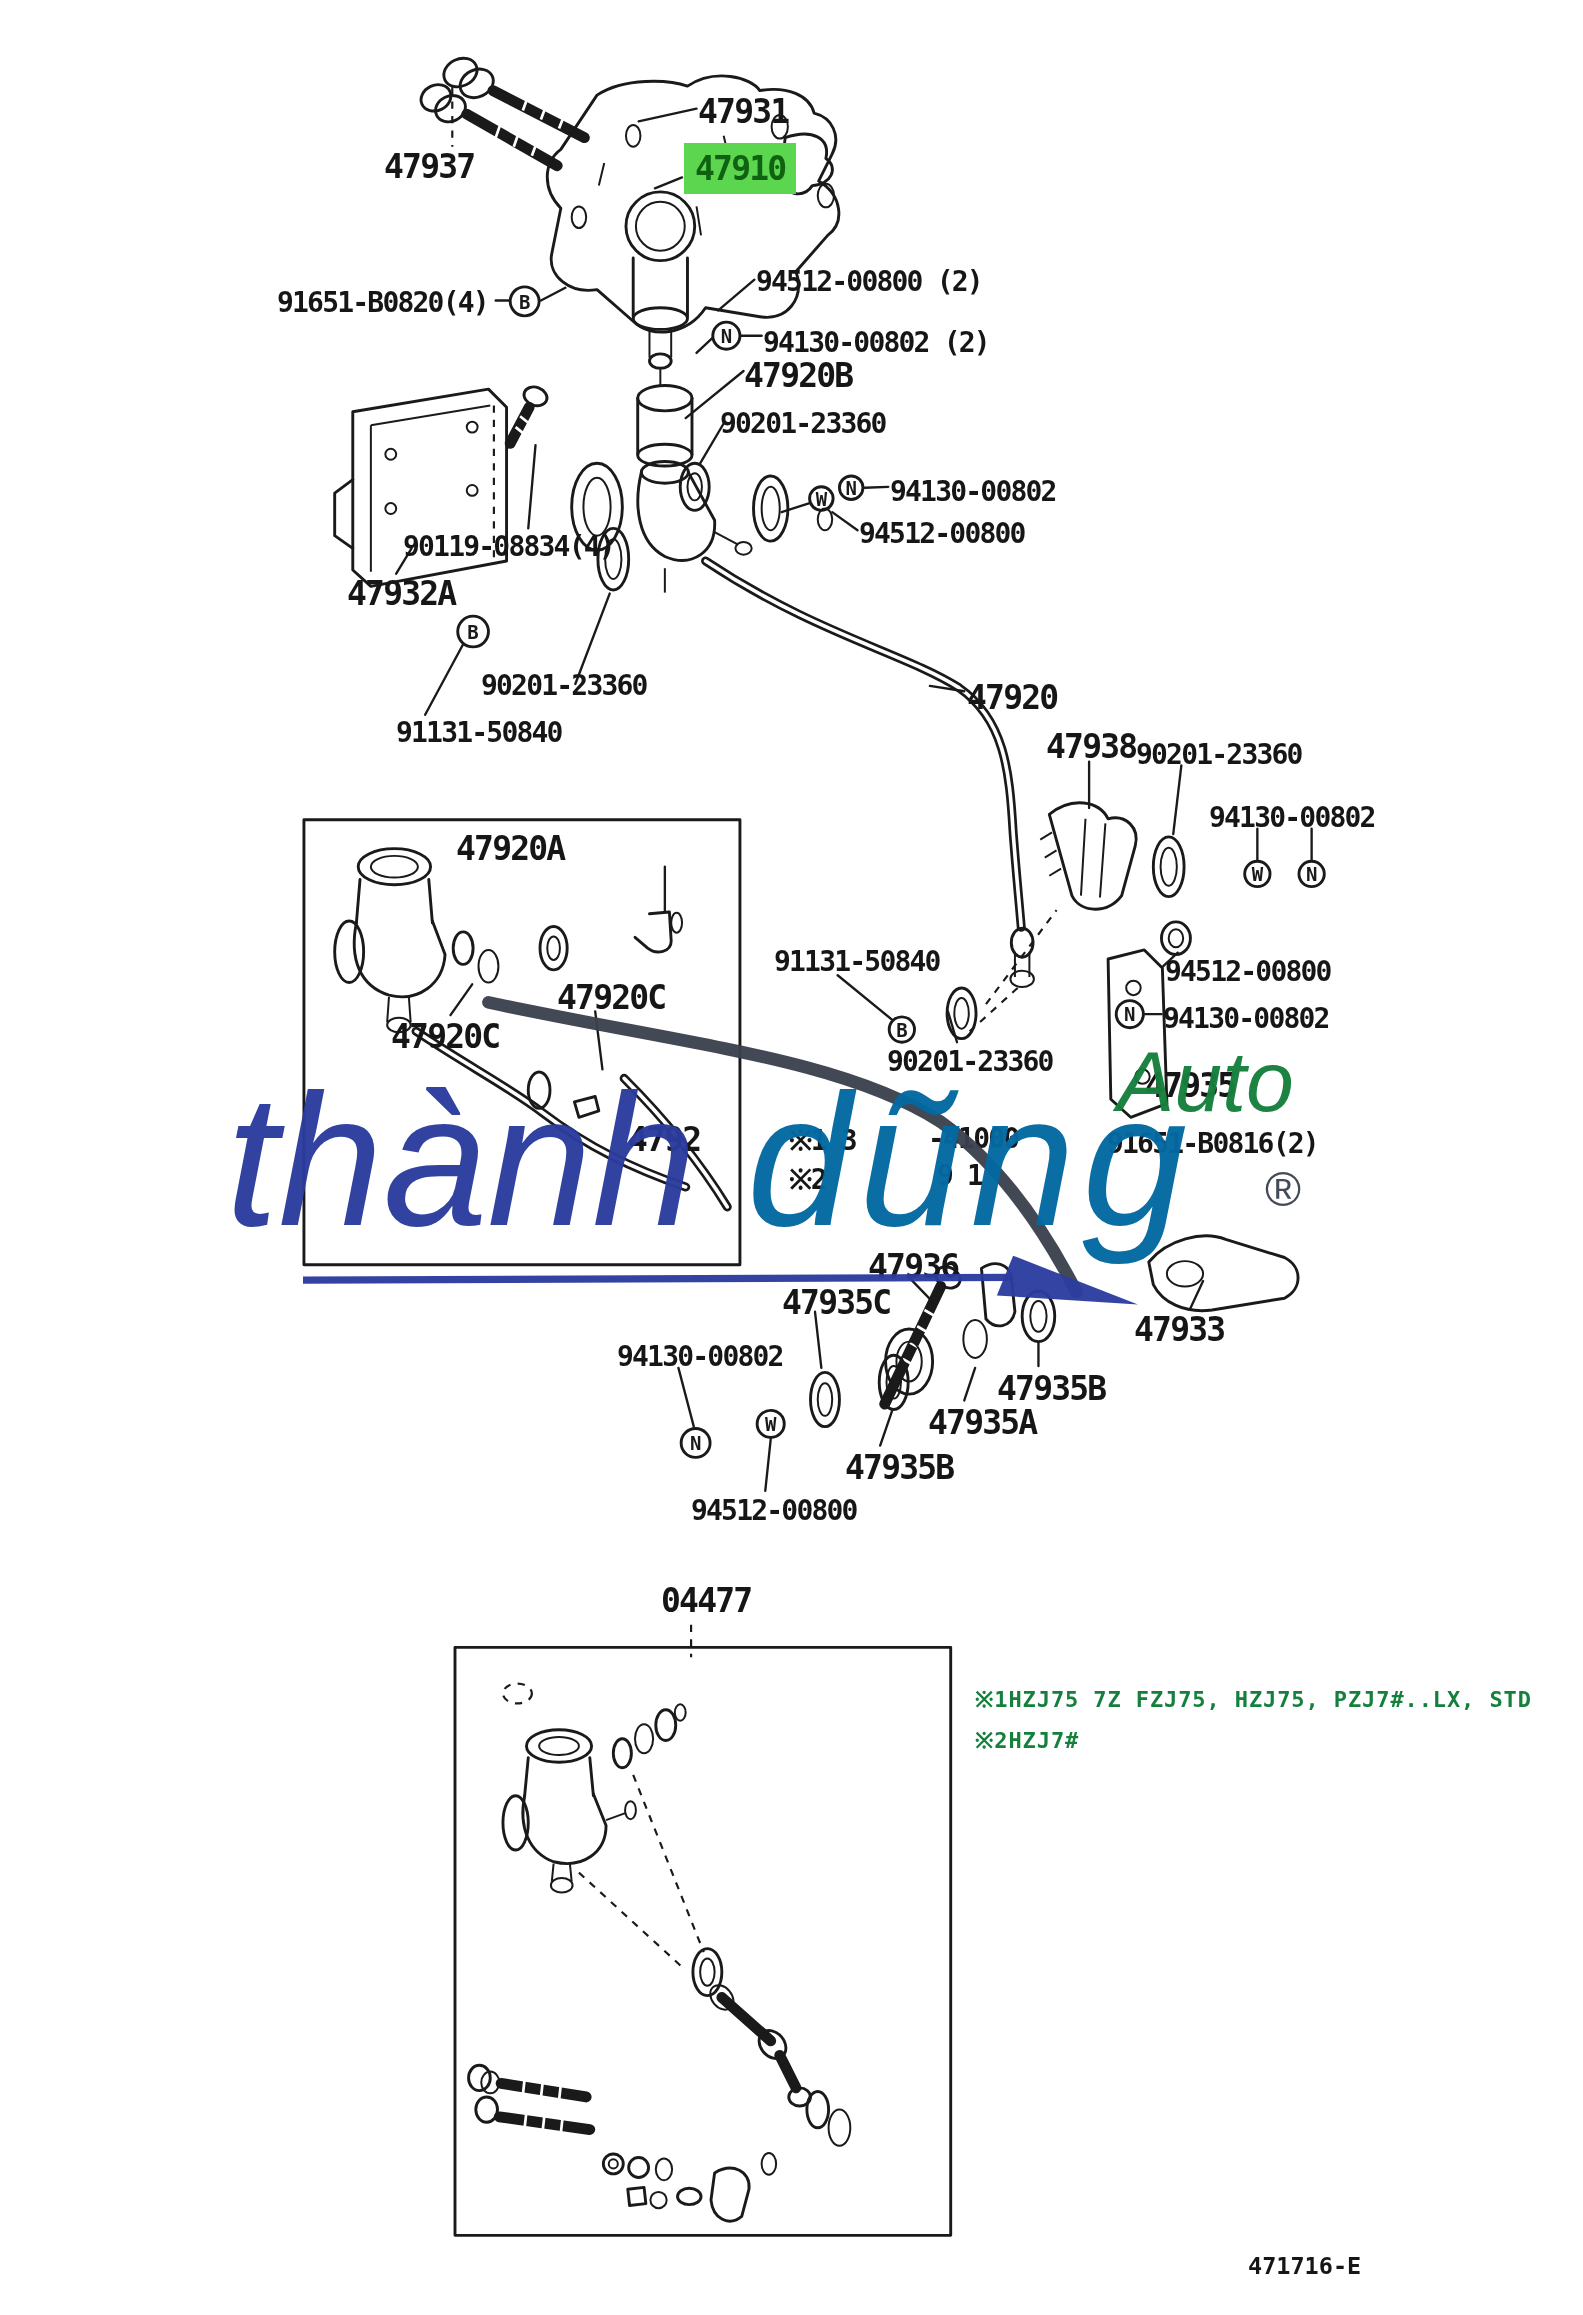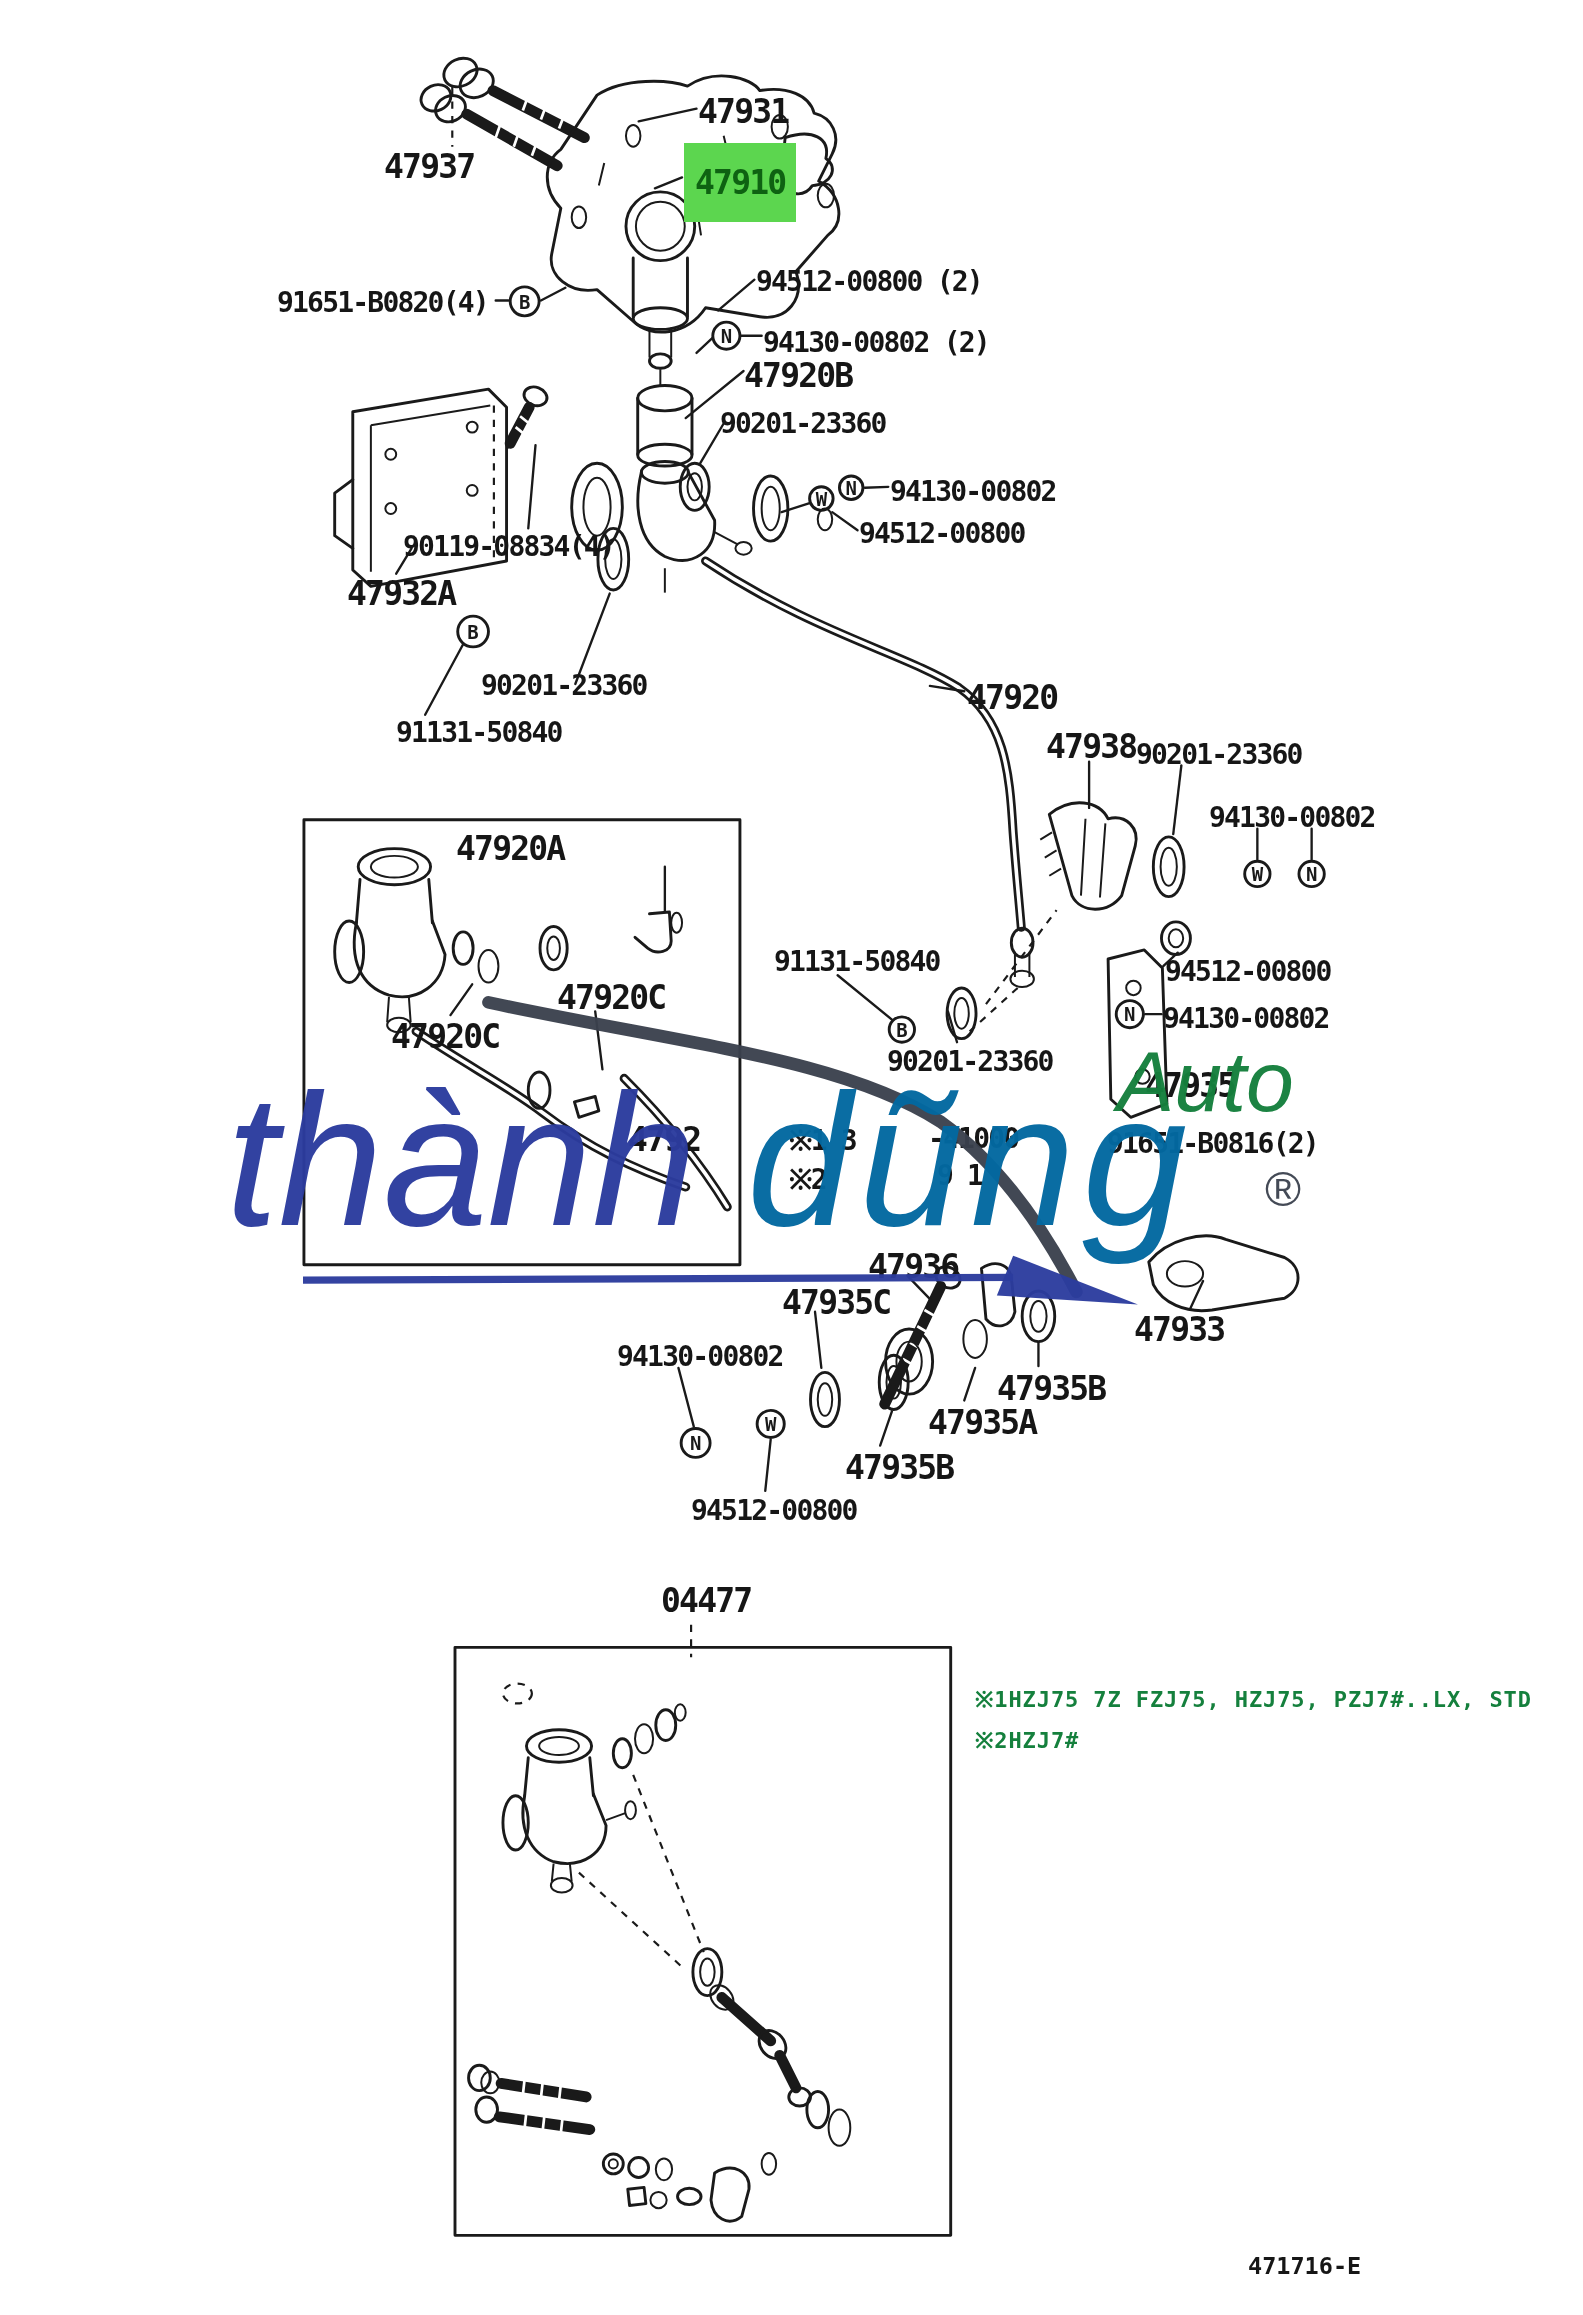--- a/index.html
+++ b/index.html
@@ -13,21 +13,21 @@
   .thick{fill:none;stroke:#1a1a1a;stroke-width:12;stroke-linecap:round;}
   .hose{fill:none;stroke:#1a1a1a;stroke-width:10;stroke-linecap:round;}
   .core{fill:none;stroke:#ffffff;stroke-width:4;stroke-linecap:round;}
   .tick{fill:none;stroke:#ffffff;stroke-width:3;}
   .glyph{font:bold 21px "DejaVu Sans Mono",monospace;fill:#1a1a1a;text-anchor:middle;}
   .lbl,.lbl-lg,.cond,.foot{position:absolute;z-index:2;white-space:nowrap;color:#161616;}
   .lbl{font:bold 28px "DejaVu Sans Mono",monospace;letter-spacing:-1.8px;}
   .lbl-lg{font:bold 33px "DejaVu Sans Mono",monospace;letter-spacing:-1.8px;}
   .cond{font:bold 22px "DejaVu Sans Mono",monospace;letter-spacing:0.9px;color:#15803d;}
   .foot{font:bold 23.5px "DejaVu Sans Mono",monospace;}
-  #hl-47910{position:absolute;left:684px;top:143px;z-index:2;padding:20px 11px;}
+  #hl-47910{position:absolute;left:684px;top:143px;z-index:2;padding:6px 11px;}
   #hl-47910 .lbl-lg{position:static;}
   .wm{position:absolute;z-index:3;font-family:"Liberation Sans",sans-serif;
       font-style:italic;font-weight:normal;line-height:1;pointer-events:none;}
   #wm-svg{z-index:3;pointer-events:none;}
 </style>
 </head>
 <body>
 
 <div id="stage">
 

